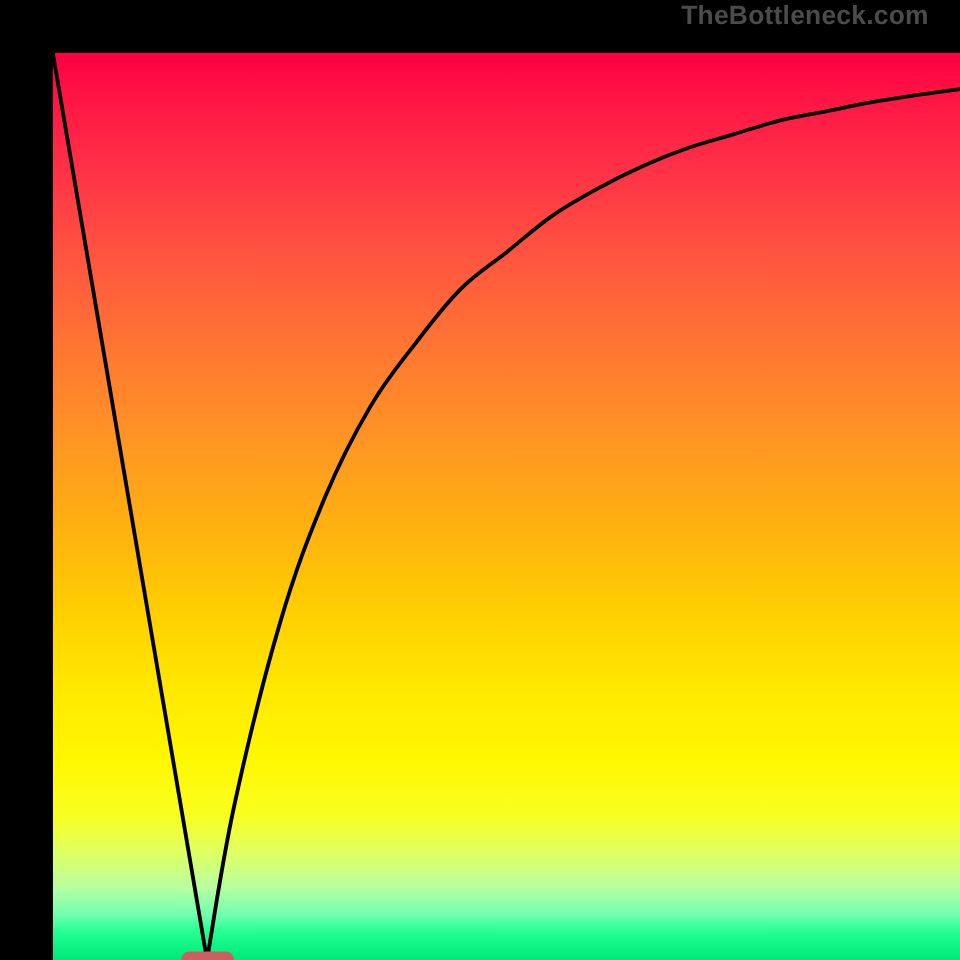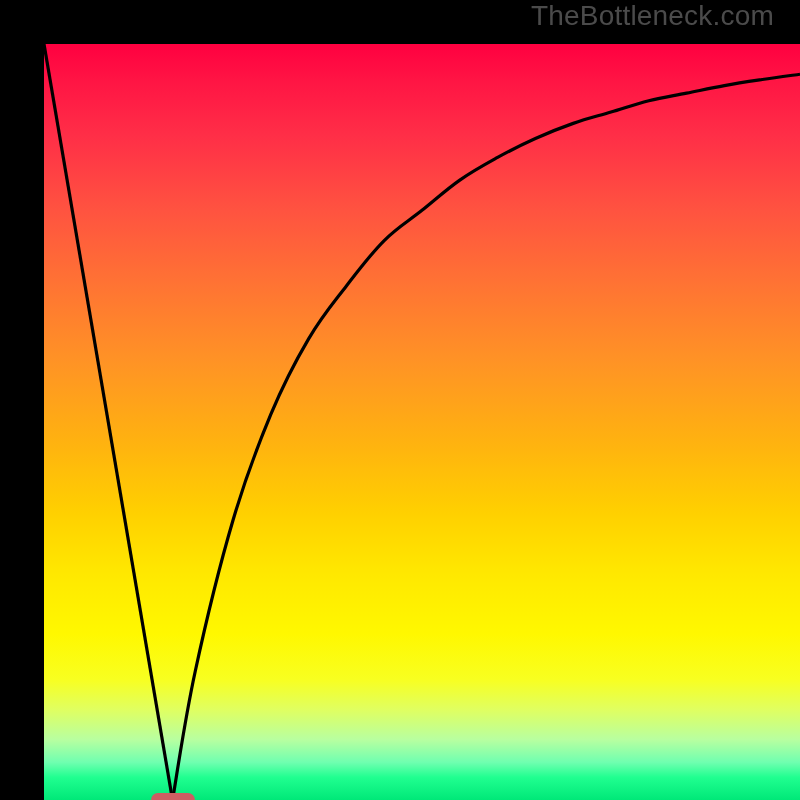--- a/index.html
+++ b/index.html
@@ -49,23 +49,23 @@
   svg.curves {
     position: absolute;
     left: 0; top: 0;
     width: 756px; height: 756px;
   }
   .watermark {
     position: absolute;
     top: 0px;
     right: 26px;
     color: #4b4b4b;
-    font-size: 28px;
+    font-size: 22px;
     letter-spacing: 0.2px;
-    font-weight: 400;
+    font-weight: 700;
     z-index: 10;
   }
   .marker {
     position: absolute;
     width: 44px;
     height: 14px;
     background: #cd5e62;
     border-radius: 8px;
     transform: translate(-50%, -50%);
     z-index: 5;

